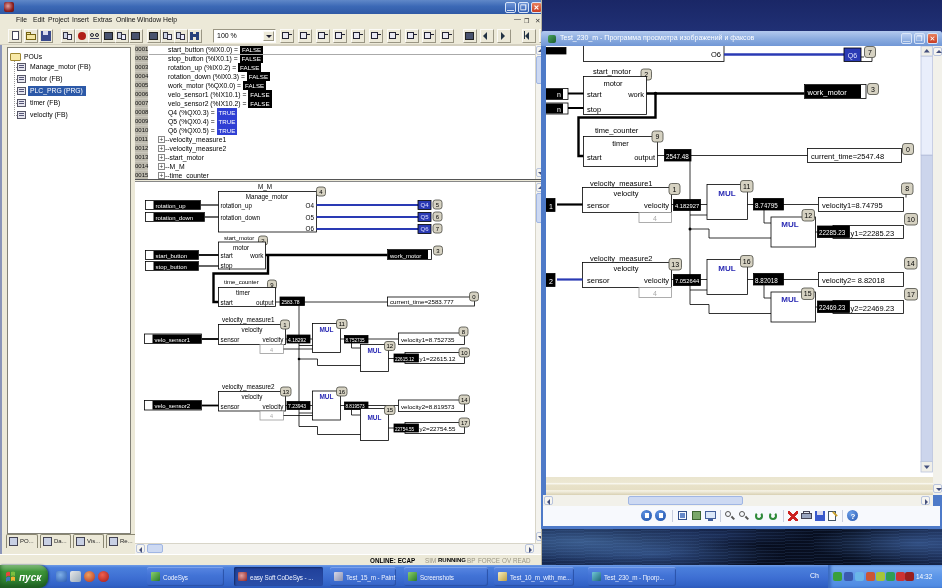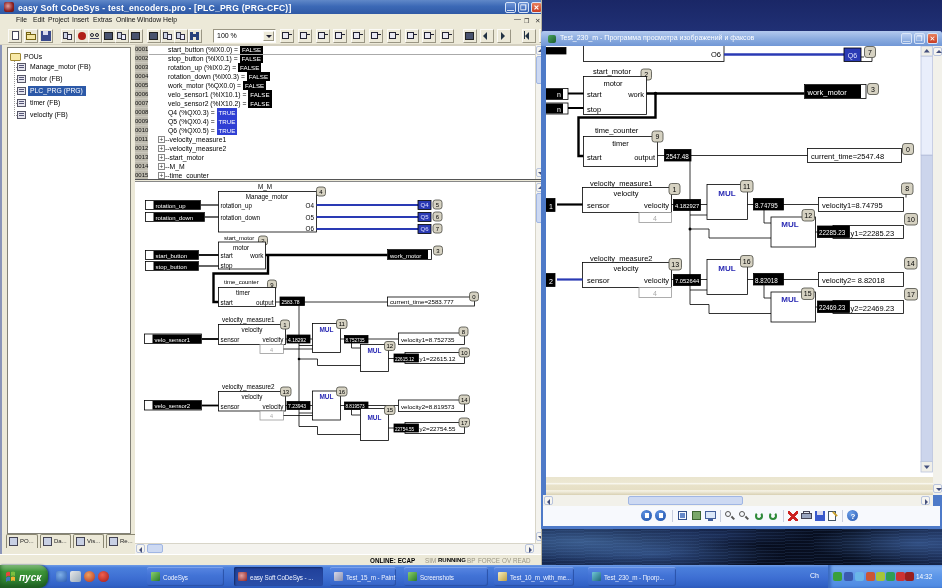--- a/index.html
+++ b/index.html
@@ -55,21 +55,20 @@
 radial-gradient(ellipse 150px 20px at 10% 45%, rgba(95,145,205,.5) 0%, rgba(20,34,80,0) 100%),
 radial-gradient(ellipse 130px 16px at 28% 75%, rgba(75,120,190,.45) 0%, rgba(16,28,70,0) 100%),
 radial-gradient(ellipse 110px 20px at 94% 50%, rgba(80,125,195,.5) 0%, rgba(14,24,60,0) 100%),
 radial-gradient(ellipse 90px 12px at 45% 30%, rgba(55,90,160,.35) 0%, rgba(14,24,60,0) 100%),
 repeating-linear-gradient(178deg, rgba(95,140,205,.13) 0 1px, rgba(0,0,0,0) 1px 3px),
 linear-gradient(90deg,#16284f 0%,#111d3e 35%,#070d1e 55%,#081022 78%,#17264b 100%)"></div>
 <div class="abs" style="left:542px;top:0;width:400px;height:31px;background:linear-gradient(180deg,#1a2766,#203075)"></div>
 <div class="abs" id="lwin">
 <div style="position:absolute;left:0;top:14px;width:2px;height:551px;background:#8a94b8"></div>
 <div class="abs" id="ltitle">
-      <div class="txt">easy Soft CoDeSys - test_encoders.pro - [PLC_PRG (PRG-CFC)]</div>
 <div style="position:absolute;left:4px;top:2px;width:10px;height:10px;background:radial-gradient(circle at 40% 40%,#e0a0a0,#8c2020 60%,#5a1010);border-radius:2px"></div>
 <div class="tbtn b" style="left:505px;line-height:14px">—</div>
 <div class="tbtn b" style="left:518px;line-height:10px">❐</div>
 <div class="tbtn r" style="left:531px;line-height:10px">✕</div>
     </div>
 <div class="abs" id="lmenu">
 <span style="left:16px">File</span>
       <span style="left:33px">Edit</span>
       <span style="left:48px">Project</span>
       <span style="left:72px">Insert</span>

